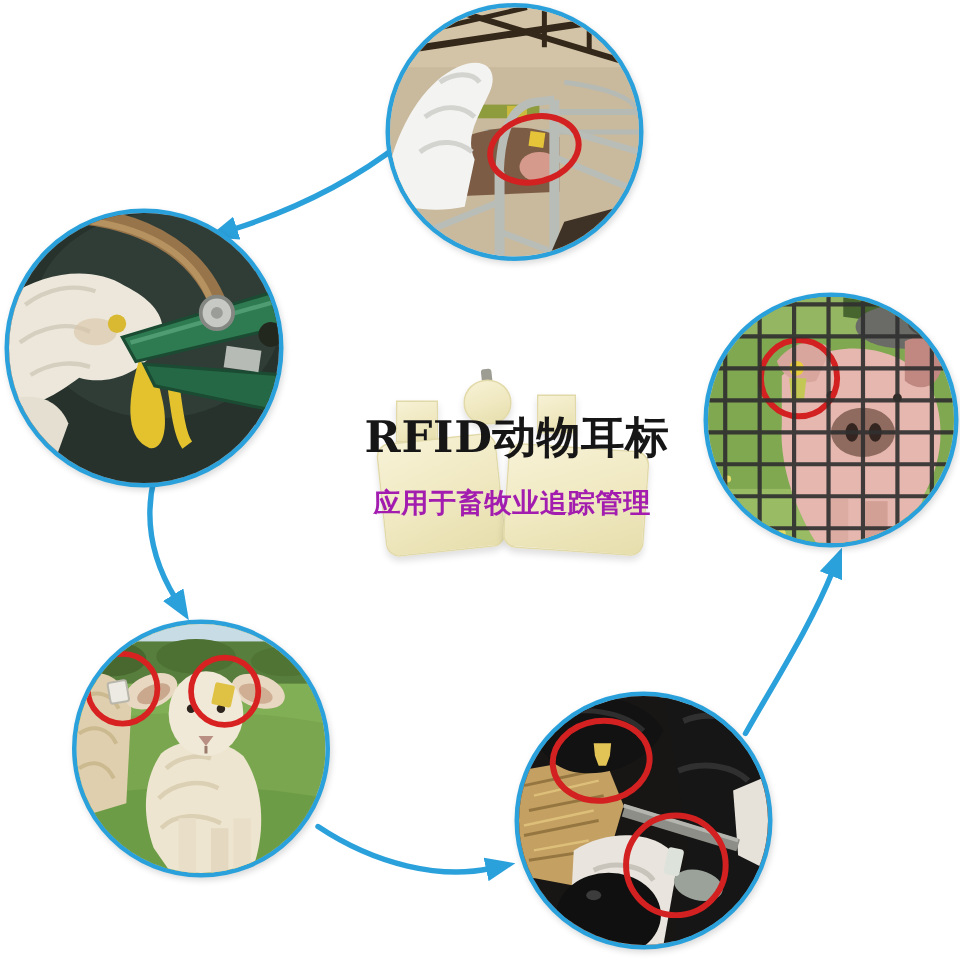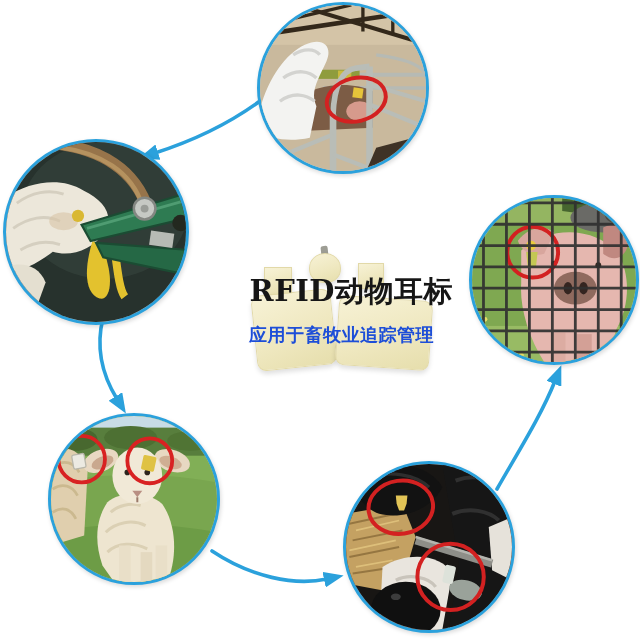--- a/index.html
+++ b/index.html
@@ -30,26 +30,26 @@
   .tag-body-right{left:337px;top:298px;width:92px;height:68px;border-radius:9px;transform:rotate(4deg);}
   .tag-cap-left {left:264px;top:267px;width:26px;height:26px;}
   .tag-cap-right{left:358px;top:263px;width:24px;height:24px;}
   .tag-stud{left:309px;top:253px;width:30px;height:28px;border-radius:50% 50% 46% 46%;}
   .tag-pin{position:absolute;left:321px;top:246px;width:7px;height:11px;background:#9d9d94;
     border-radius:2px;transform:rotate(-6deg);}
   
   .center-title{
     position:absolute;left:243px;top:272px;width:210px;
     font-family:"DejaVu Serif","Liberation Serif",serif;
-    font-size:29px;font-weight:700;color:#161616;letter-spacing:.5px;white-space:nowrap;text-align:right;
+    font-size:29px;font-weight:700;color:#161616;letter-spacing:.5px;white-space:nowrap;
   }
   .center-subtitle{
     position:absolute;left:249px;top:323px;width:200px;
     font-family:"DejaVu Sans","Liberation Sans",sans-serif;
-    font-size:18px;font-weight:700;color:#1d4ed8;letter-spacing:.5px;white-space:nowrap;
+    font-size:18px;font-weight:700;color:#a21caf;letter-spacing:.5px;white-space:nowrap;
   }
 </style>
 </head>
 <body>
 
 <div class="stage">
 
   <svg class="arrows" viewBox="0 0 640 640">
     <defs>
       <marker id="ah" markerUnits="userSpaceOnUse" markerWidth="20" markerHeight="16" refX="3" refY="8" orient="auto">

